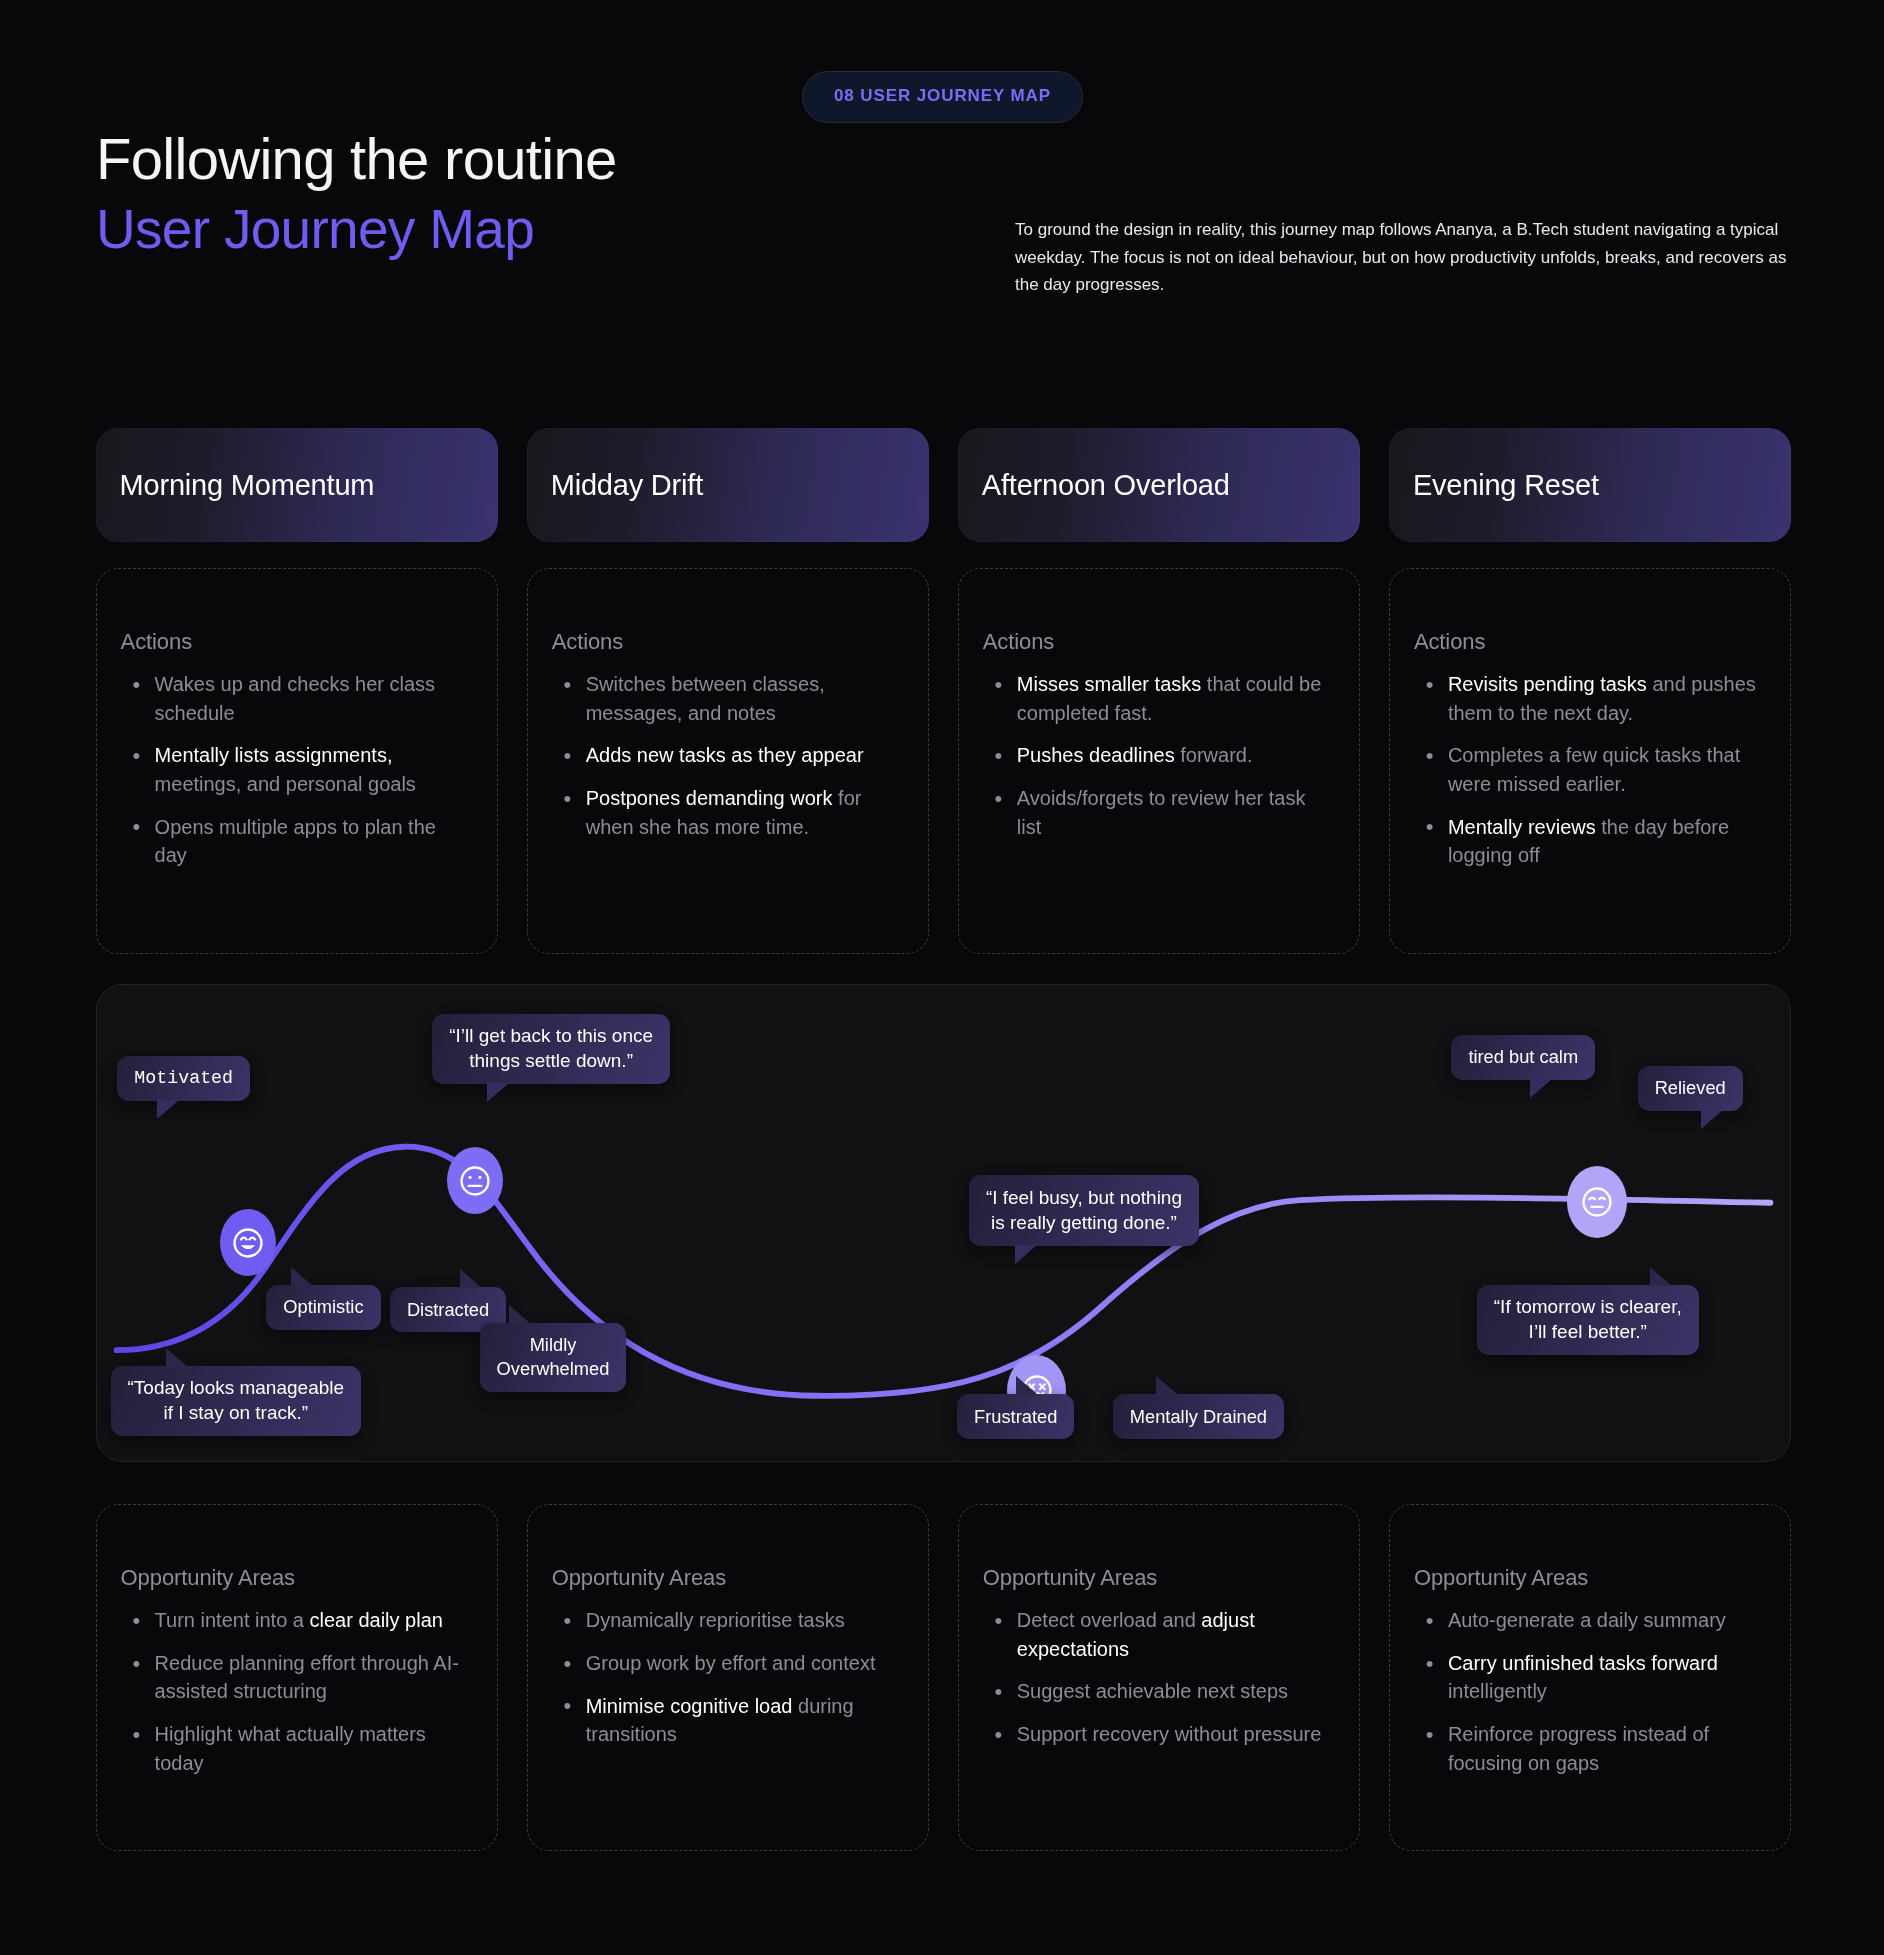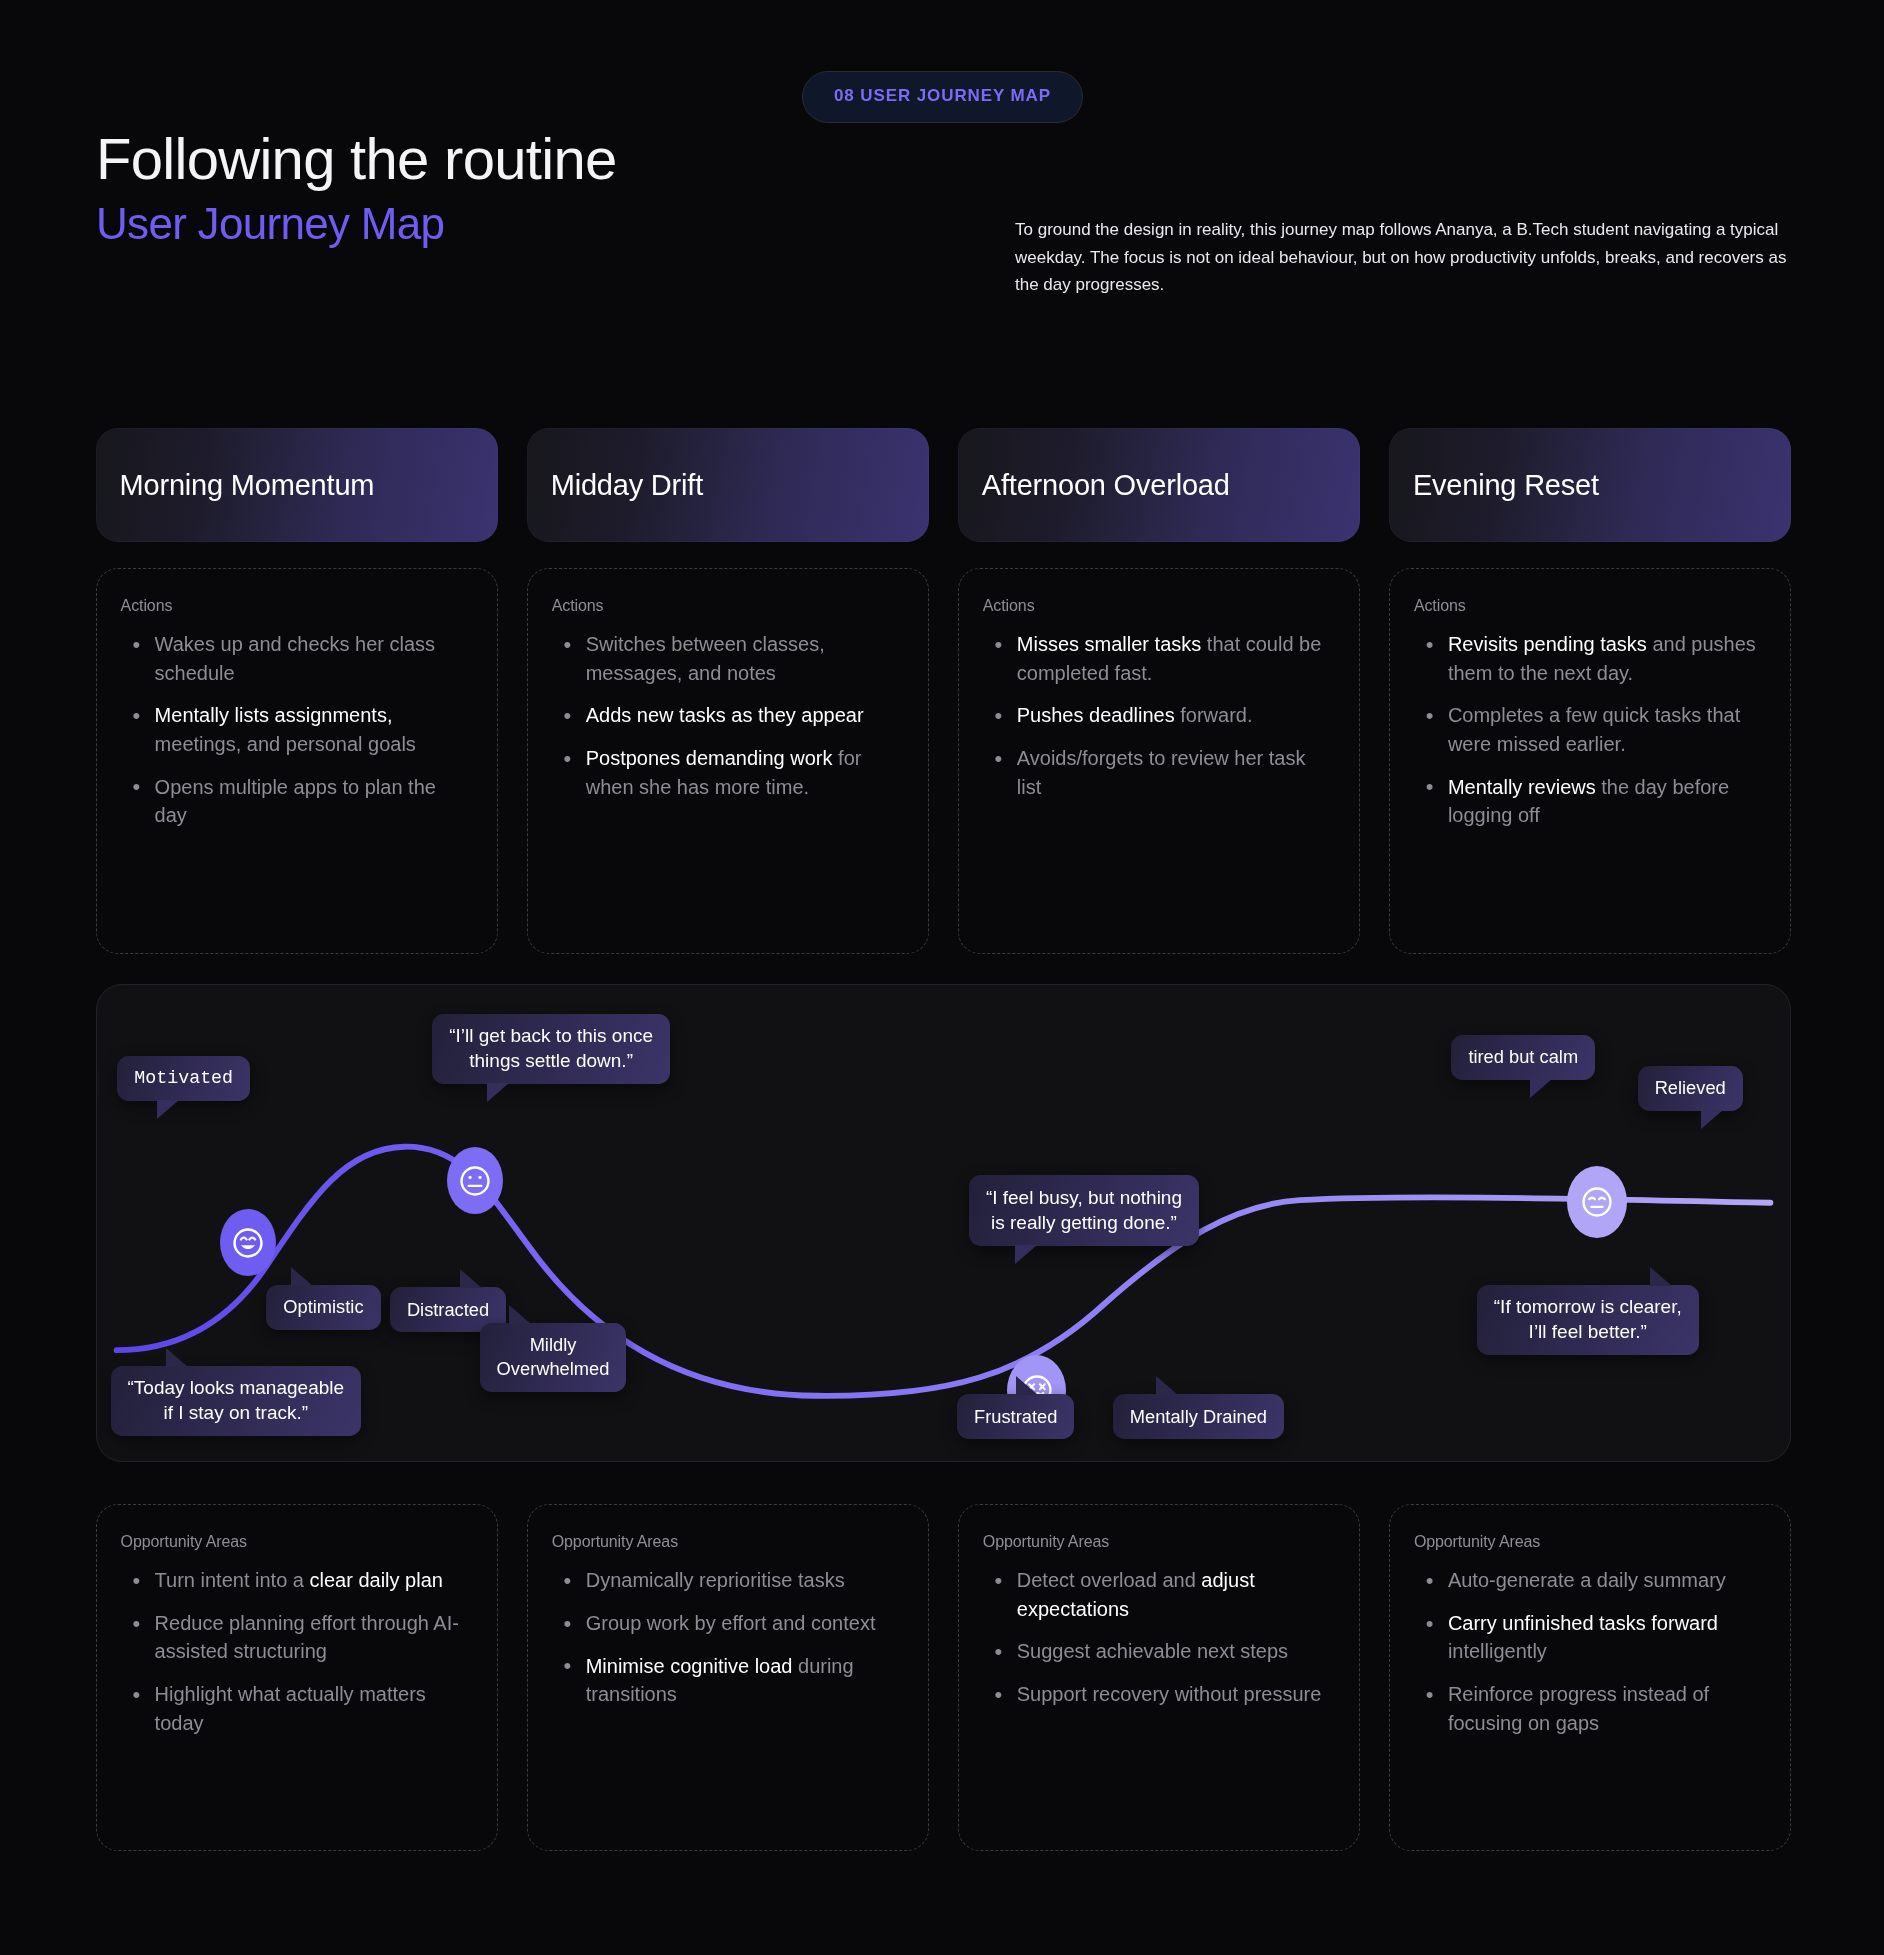--- a/index.html
+++ b/index.html
@@ -14,21 +14,21 @@
   
   .badge-wrap { position:absolute; top:71px; left:0; width:1885px; display:flex; justify-content:center; }
   .badge {
     border:1.3px solid #2a2a31; border-radius:654px;
     padding:14.4px 31px 15.7px; color:#7c6cf5;
     font-size:17px; letter-spacing:0.9px; font-weight:600;
     background:#0f172a;
   }
   .title-block { position:absolute; left:96px; top:128px; }
   .title-main { font-size:58px; font-weight:400; color:#f4f4f6; letter-spacing:-0.7px; line-height:1.06; }
-  .title-sub  { font-size:44px; font-weight:500; color:#6f5df2; letter-spacing:-0.7px; line-height:1.12; margin-top:9.2px; }
+  .title-sub  { font-size:55px; font-weight:500; color:#6f5df2; letter-spacing:-0.7px; line-height:1.12; margin-top:9.2px; }
 
   .intro {
     position:absolute; left:1015px; top:216px; width:779px;
     color:#e9e9ee; font-size:17px; line-height:1.62; font-weight:300;
   }
 
   
   .phase-row { position:absolute; left:96px; top:428px; width:1695px; display:flex; gap:29.4px;border-radius:28px; }
   .phase-pill {
     flex:1; height:114px; border-radius:22px;
@@ -40,21 +40,21 @@
 
   
   .card-row { position:absolute; left:96px; width:1695px; display:flex; gap:29.4px; align-items:stretch; }
   .actions-row { top:568px; }
   .opps-row    { top:1504px; }
   .dcard {
     flex:1; border:1.3px dashed #3b3b42; border-radius:22px;
     padding:27.5px 23.6px 26px 23.6px; min-height:386px;
   }
   .opps-row .dcard { min-height:347px; }
-  .dcard h3 { color:#8e8e96; font-size:16px; font-weight:400; margin-bottom:15.7px; letter-spacing:-0.1px; }
+  .dcard h3 { color:#8e8e96; font-size:22px; font-weight:400; margin-bottom:15.7px; letter-spacing:-0.1px;margin-top:32px; }
   .dcard ul { list-style:none; }
   .dcard li {
     position:relative; padding-left:34px; margin-bottom:14.4px;
     color:#8d8d95; font-size:20px; line-height:1.42; font-weight:300;
   }
   .dcard li::before {
     content:"•"; position:absolute; left:11.8px; top:-1.3px; color:#8d8d95; font-size:22px;
   }
   .dcard li b { color:#ffffff; font-weight:400; }
 

